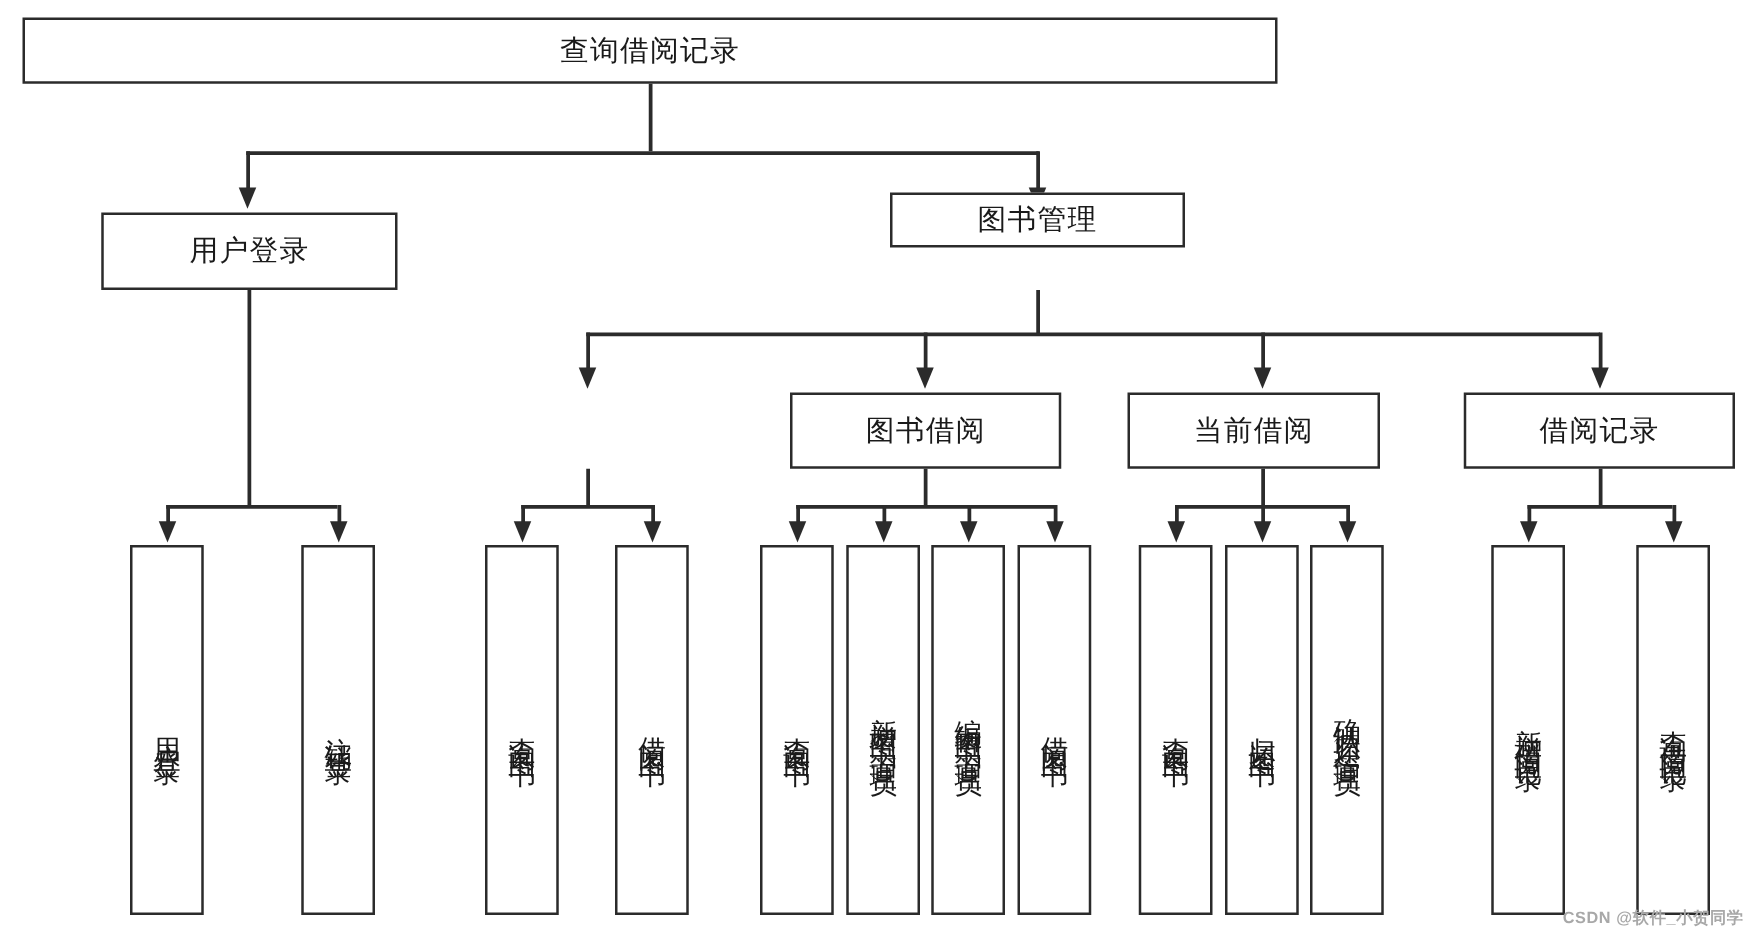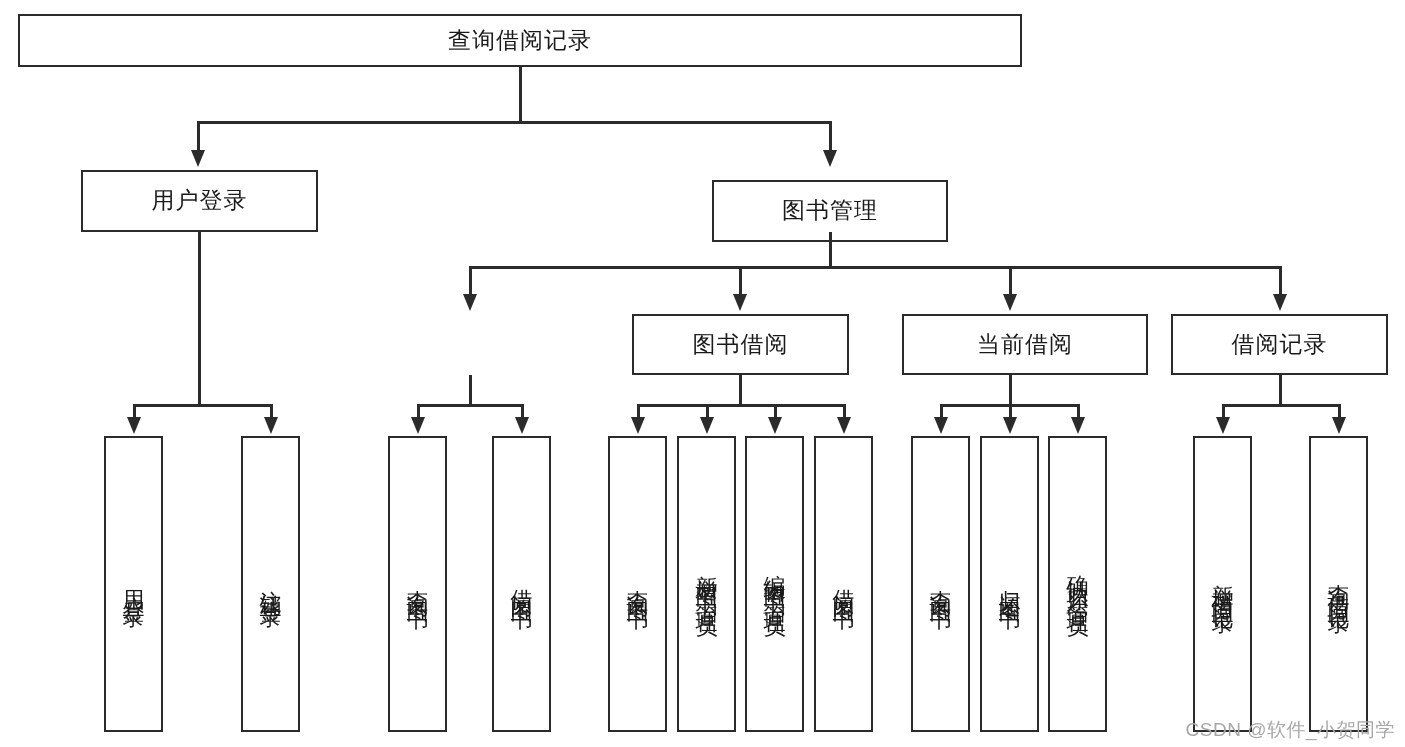--- a/index.html
+++ b/index.html
@@ -71,25 +71,26 @@
     height: 0;
     border-left: 7px solid transparent;
     border-right: 7px solid transparent;
     border-top: 17px solid #2b2b2b;
   }
   
   #watermark {
     position: absolute;
     right: 10px;
     bottom: 4px;
-    font-size: 19px;
+    font-size: 13px;
     color: #a8a8a8;
     letter-spacing: 0.5px;
     white-space: nowrap;
     pointer-events: none;
+    font-weight: bold;
   }
 </style>
 </head>
 <body>
 
 <div id="canvas">
 
   <div class="node h root" style="left:18px; top:14px; width:1004px; height:53px;">
     <span class="label">查询借阅记录</span>
   </div>
@@ -99,21 +100,21 @@
   <div class="hline" style="left:197px; top:121px; width:634px;"></div>
 
   <div class="vline" style="left:197px; top:121px; height:32px;"></div>
   <div class="arrow" style="left:191px; top:150px;"></div>
   <div class="vline" style="left:829px; top:121px; height:32px;"></div>
   <div class="arrow" style="left:823px; top:150px;"></div>
 
   <div class="node h" style="left:81px; top:170px; width:237px; height:62px;">
     <span class="label">用户登录</span>
   </div>
-  <div class="node h" style="left:712px; top:180px; width:236px; height:62px;">
+  <div class="node h" style="left:712px; top:154px; width:236px; height:44px;">
     <span class="label">图书管理</span>
   </div>
 
   <div class="vline" style="left:198px; top:232px; height:174px;"></div>
   <div class="hline" style="left:133px; top:404px; width:137px;"></div>
   <div class="vline" style="left:133px; top:404px; height:15px;"></div>
   <div class="arrow" style="left:127px; top:417px;"></div>
   <div class="vline" style="left:270px; top:404px; height:15px;"></div>
   <div class="arrow" style="left:264px; top:417px;"></div>
 
@@ -124,21 +125,21 @@
   <div class="vline" style="left:739px; top:266px; height:30px;"></div>
   <div class="arrow" style="left:733px; top:294px;"></div>
   <div class="vline" style="left:1009px; top:266px; height:30px;"></div>
   <div class="arrow" style="left:1003px; top:294px;"></div>
   <div class="vline" style="left:1279px; top:266px; height:30px;"></div>
   <div class="arrow" style="left:1273px; top:294px;"></div>
 
   <div class="node h" style="left:632px; top:314px; width:217px; height:61px;align-items:center;">
     <span class="label">图书借阅</span>
   </div>
-  <div class="node h" style="left:902px; top:314px; width:246px; height:61px;">
+  <div class="node h" style="left:902px; top:314px; width:202px; height:61px;">
     <span class="label">当前借阅</span>
   </div>
   <div class="node h" style="left:1171px; top:314px; width:217px; height:61px;align-items:center;">
     <span class="label">借阅记录</span>
   </div>
 
   <div class="vline" style="left:469px; top:375px; height:31px;"></div>
   <div class="hline" style="left:417px; top:404px; width:106px;"></div>
   <div class="vline" style="left:417px; top:404px; height:15px;"></div>
   <div class="arrow" style="left:411px; top:417px;"></div>

